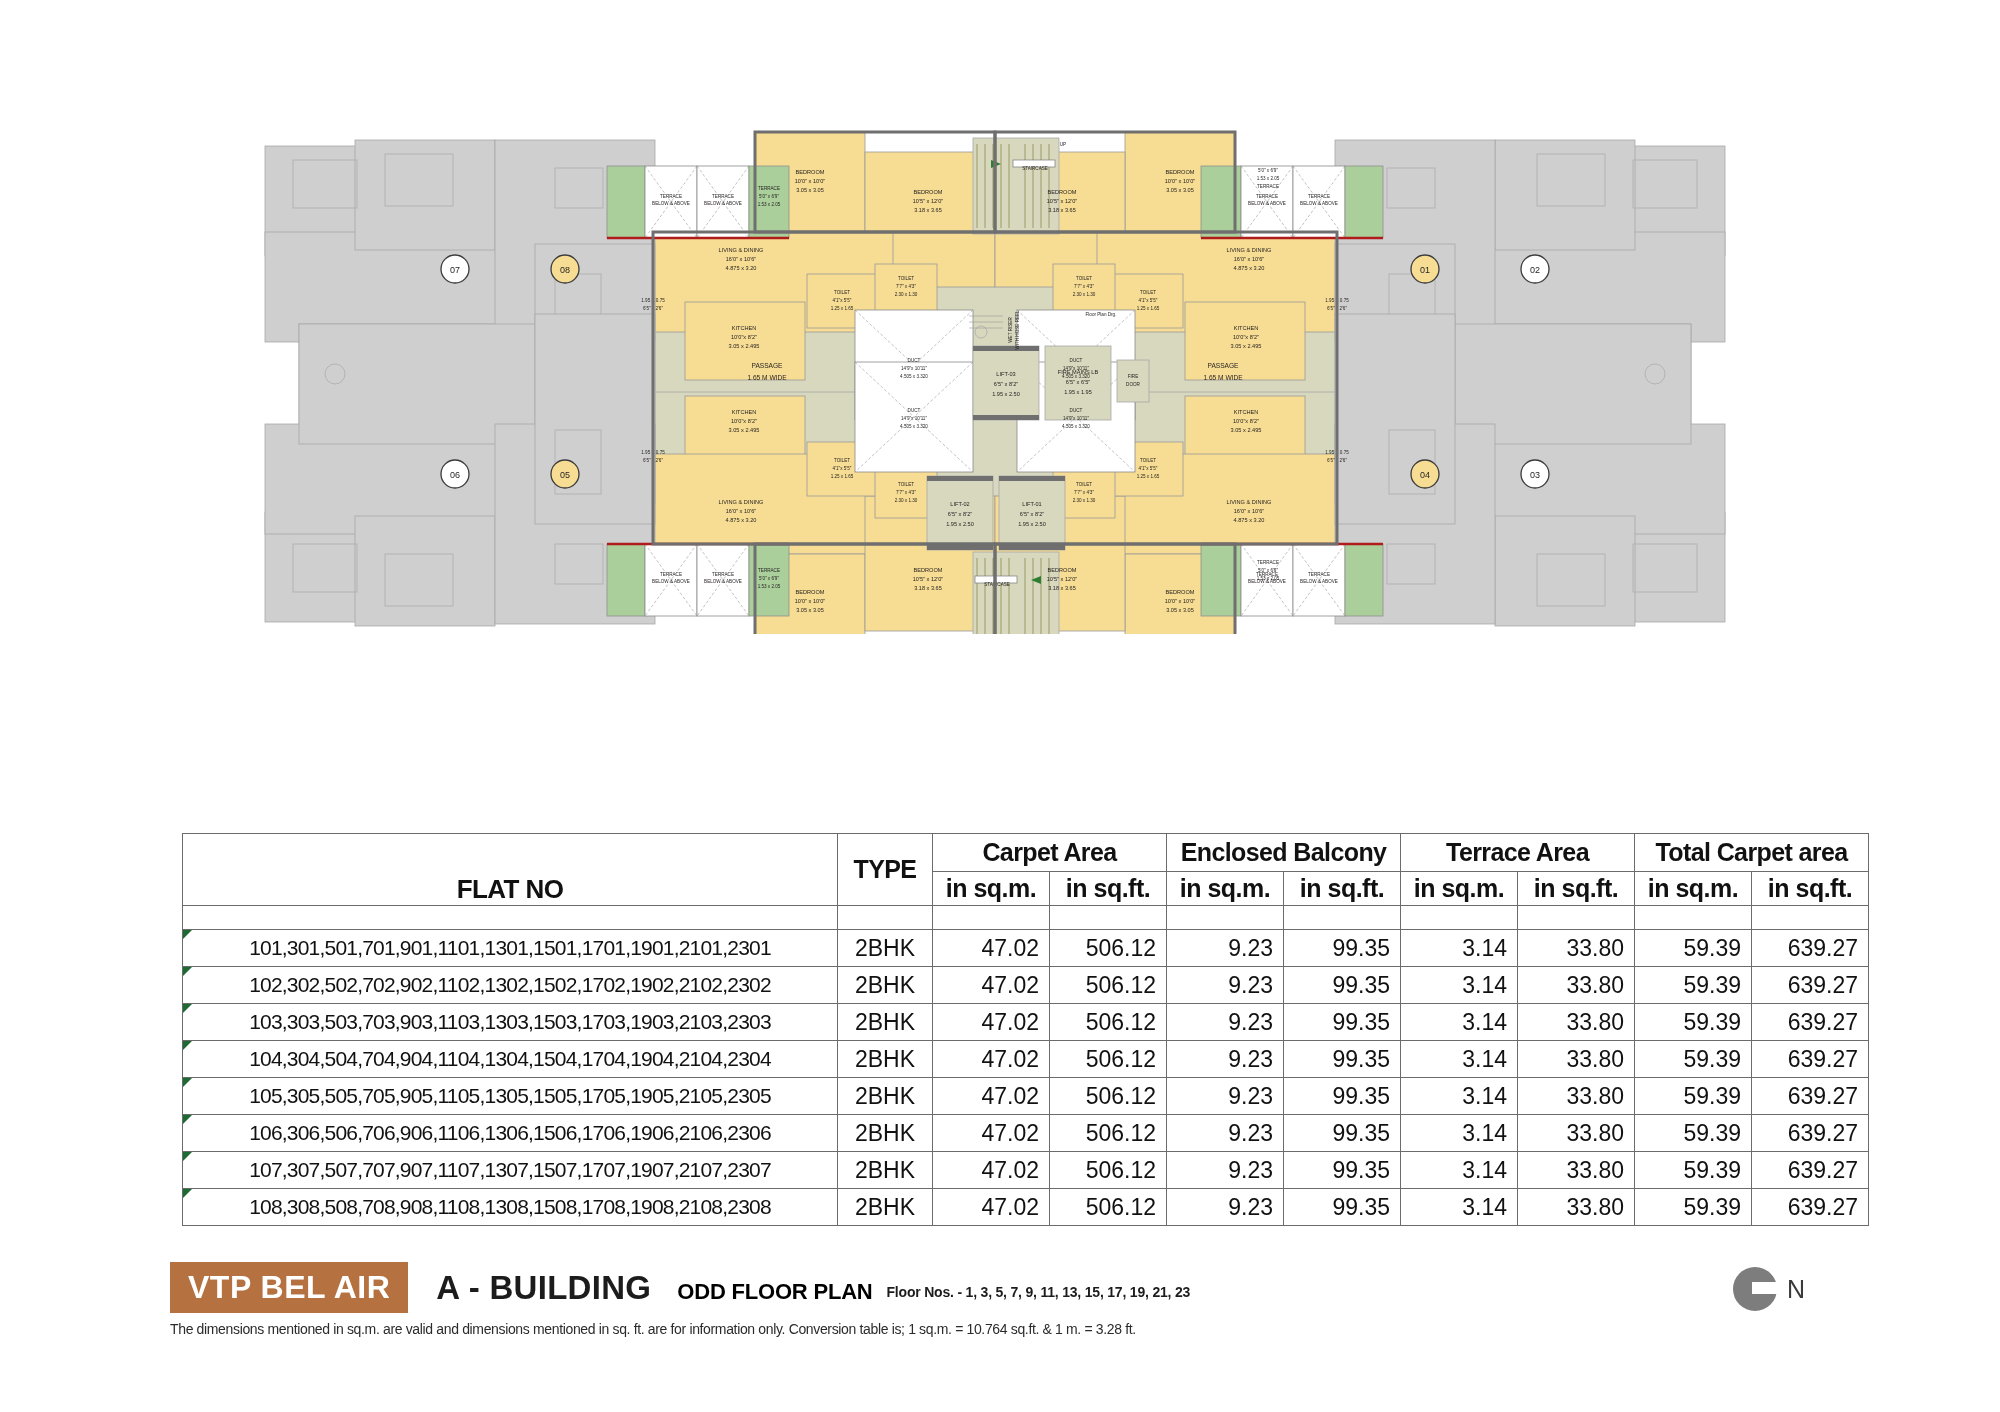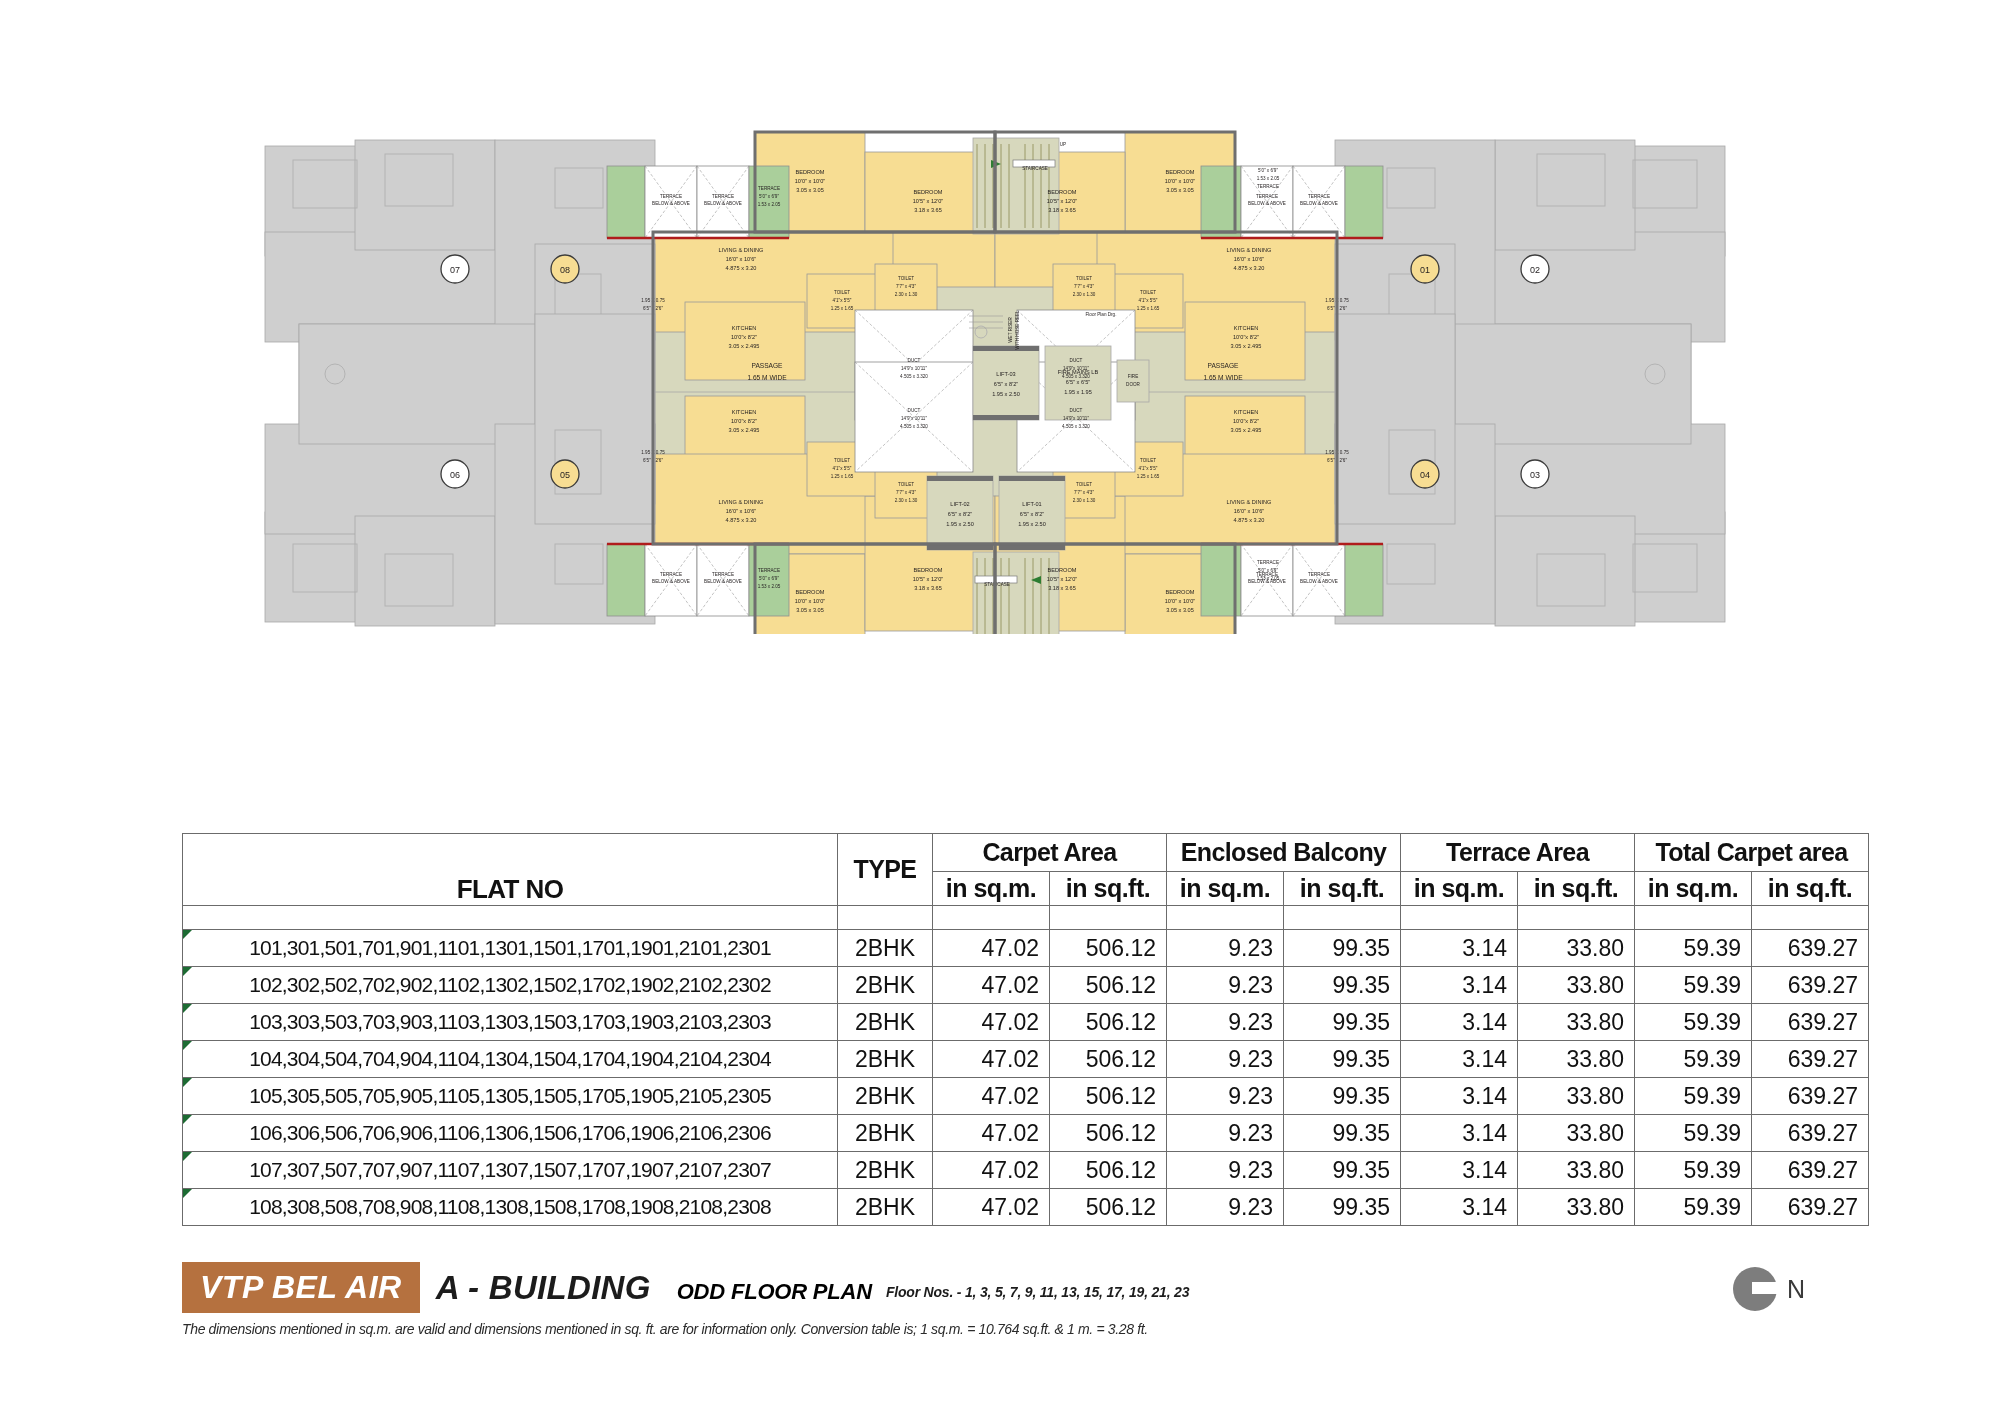--- a/index.html
+++ b/index.html
@@ -67,34 +67,34 @@
     border-bottom: 9px solid transparent;
   }
   td.type { text-align: center; font-size: 23px; height: 37px; padding-left: 9px;}
   td.num { text-align: right; font-size: 23px; height: 37px; padding-right: 9px;}
 
   col.c-flat { width: 655px; }
   col.c-type { width: 95px; }
   col.c-n    { width: 117px; }
 
   
-  #footer { position: absolute; left: 182px; top: 1262px; width: 1700px; font-style: italic; }
+  #footer { position: absolute; left: 170px; top: 1262px; width: 1700px; }
   #brand-row { display: flex; align-items: center; }
   #brand-badge {
     background: #b5713f;
     color: #ffffff;
     font-size: 32px;
     font-weight: bold;
     letter-spacing: 0.5px;
     padding: 9px 18px 10px 18px;
     line-height: 1;
   }
   #bldg-title {
     font-size: 33px; font-weight: bold; color: #1c1c1c;
-    margin-left: 16px; letter-spacing: 0.3px;
+    margin-left: 28px; letter-spacing: 0.3px;
   }
   #plan-kind {
     font-size: 22px; font-weight: bold; color: #000000;
     margin-left: 26px; letter-spacing: -0.2px; padding-top: 8px;
   }
   #floor-nos {
     font-size: 14px; font-weight: bold; color: #1c1c1c;
     margin-left: 14px; letter-spacing: -0.2px; padding-top: 8px;
   }
   #disclaimer {

